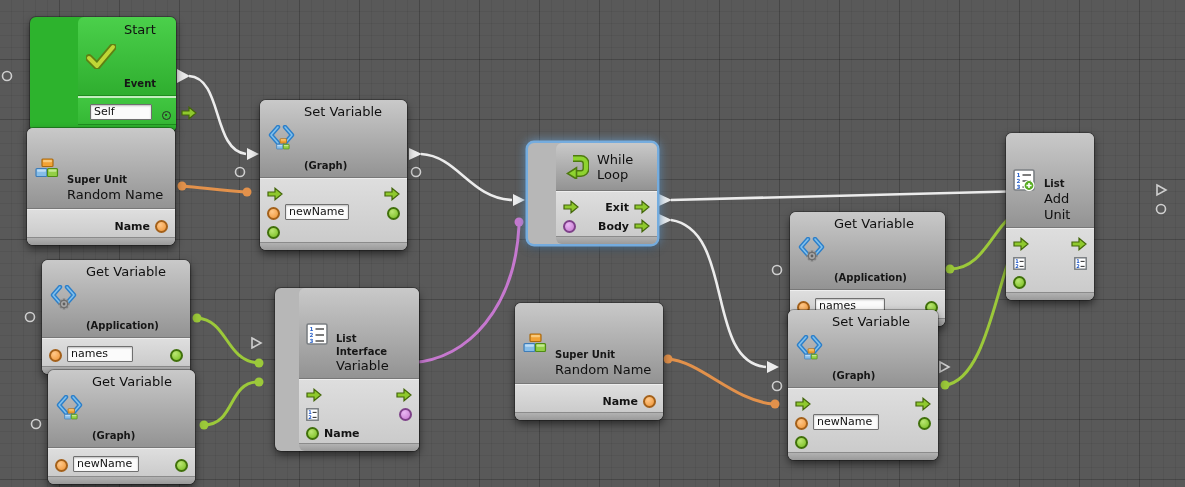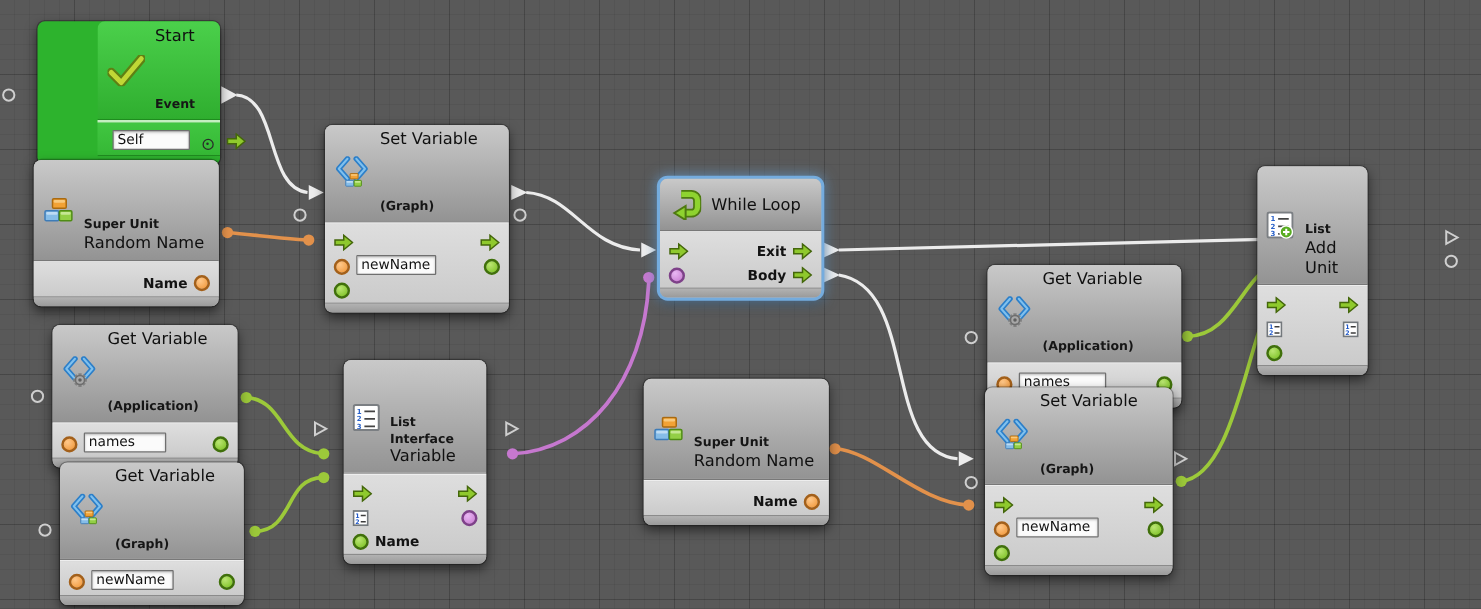--- a/index.html
+++ b/index.html
@@ -19,21 +19,21 @@
   .a-white{fill:#ececec;}
   .w-green{stroke:#9cc93a;stroke-width:3;fill:none;}
   .w-orange{stroke:#e2914b;stroke-width:3;fill:none;}
   .w-purple{stroke:#c678cf;stroke-width:3;fill:none;}
   .d-green{fill:#9cc93a;} .d-orange{fill:#e2914b;} .d-purple{fill:#c678cf;}
   .ind{stroke:#cfcfcf;stroke-width:1.6;fill:none;}
 
   .node{position:absolute;z-index:2;border-radius:6px;
     box-shadow:0 4px 9px rgba(0,0,0,.55), 0 0 0 1px rgba(0,0,0,.28);
     background:#b7b7b7;}
-  .node.selected{box-shadow:0 0 0 2.5px rgba(118,175,227,.95), 0 0 10px 3px rgba(110,170,225,.65), 0 4px 9px rgba(0,0,0,.55);}
+  .node.selected{box-shadow:0 0 0 2.5px rgba(118,175,227,.95), 0 0 10px 3px rgba(110,170,225,.65), 0 4px 9px rgba(0,0,0,.55);padding-left:28px;}
   .hdr{display:flex;align-items:center;gap:8px;padding:6px 9px 5px 8px;
     border-radius:6px 6px 0 0;background:linear-gradient(#c9c9c9,#939393);
     border-bottom:1px solid #787878;}
   .titles{display:flex;flex-direction:column;line-height:1.25;}
   .t-big{font-size:13px;color:#101010;}
   .t-small{font-size:10px;font-weight:700;color:#161616;margin-top:40px;}
   .body{background:linear-gradient(#dedede,#cbcbcb);border-top:1px solid #eeeeee;padding:3px 0;}
   .foot{height:8px;border-radius:0 0 6px 6px;background:linear-gradient(#b2b2b2,#9a9a9a);border-top:1px solid #8b8b8b;}
 
   .node.green{background:#2db32d;}
@@ -319,21 +319,21 @@
       <div class="row">
         <span class="pc orange"></span>
         <input class="field" style="width: 66px;" type="text" value="names">
         <span class="sp"></span>
         <span class="pc greenc"></span>
       </div>
     </div>
     <div class="foot"></div>
   </div>
 
-  <div class="node" style="left:275px;top:288px;width:114px;">
+  <div class="node" style="left:275px;top:288px;width:144px;padding-left:24px;">
     <div class="hdr" style="padding:5px 8px 4px 7px;">
       <svg class="hicon" width="22" height="22" viewBox="0 0 22 22">
           <use href="#sym-list-big"></use>
         </svg>
       <div class="titles">
         <span class="t-small">List Interface</span>
         <span class="t-big">Variable</span>
       </div>
     </div>
     <div class="body">

